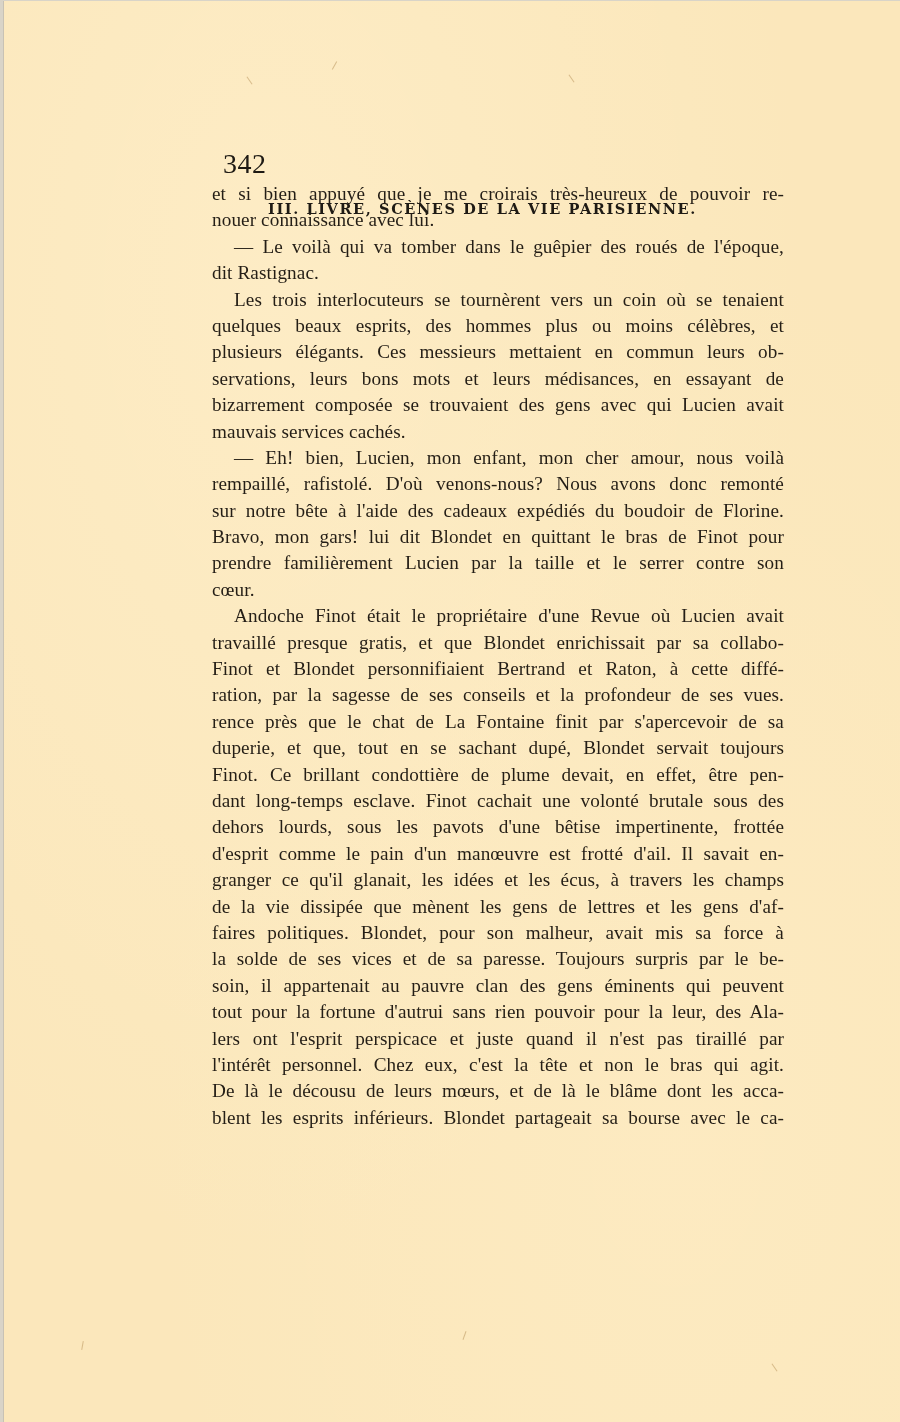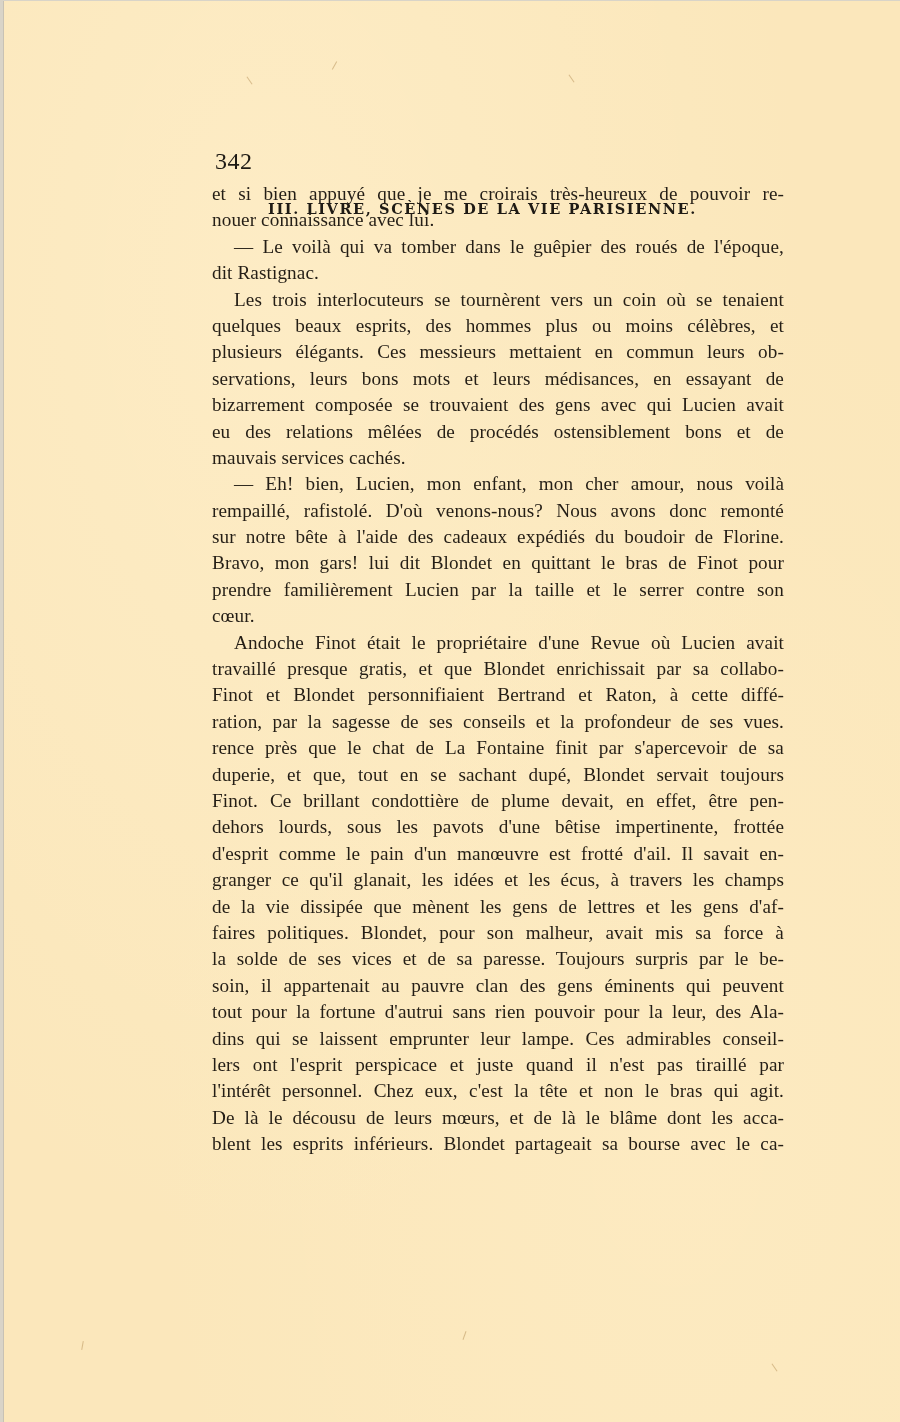--- a/index.html
+++ b/index.html
@@ -36,23 +36,23 @@
       position: absolute;
       left: 207px;
       top: 145px;
       width: 575px;
       height: 30px;
       font-family: "DejaVu Serif", "Liberation Serif", serif;
       color: #1e1a14;
     }
     .page-number {
       position: absolute;
-      left: 4px;
+      left: 12px;
       top: 2px;
-      font-size: 24px;
+      font-size: 28px;
       letter-spacing: 0.5px;
       font-family: "Liberation Serif", serif;
     }
     .head-title {
       position: absolute;
       left: 57px;
       top: 6px;
       font-size: 14.5px;
       font-weight: bold;
       letter-spacing: 1.6px;
@@ -109,47 +109,46 @@
       <div>
         <span class="line indent">— Le voilà qui va tomber dans le guêpier des roués de l'époque,</span>
         <span class="line last">dit Rastignac.</span>
       </div>
       <div>
         <span class="line indent">Les trois interlocuteurs se tournèrent vers un coin où se tenaient</span>
         <span class="line">quelques beaux esprits, des hommes plus ou moins célèbres, et</span>
         <span class="line">plusieurs élégants. Ces messieurs mettaient en commun leurs ob-</span>
         <span class="line">servations, leurs bons mots et leurs médisances, en essayant de</span>
         <span class="line">bizarrement composée se trouvaient des gens avec qui Lucien avait</span>
-        <span class="line">eu des relations mêlées de procédés ostensiblement bons et de</span>
         <span class="line last">mauvais services cachés.</span>
       </div>
       <div>
         <span class="line indent">— Eh! bien, Lucien, mon enfant, mon cher amour, nous voilà</span>
         <span class="line">rempaillé, rafistolé. D'où venons-nous? Nous avons donc remonté</span>
         <span class="line">sur notre bête à l'aide des cadeaux expédiés du boudoir de Florine.</span>
         <span class="line">Bravo, mon gars! lui dit Blondet en quittant le bras de Finot pour</span>
         <span class="line">prendre familièrement Lucien par la taille et le serrer contre son</span>
         <span class="line last">cœur.</span>
       </div>
       <div>
         <span class="line indent">Andoche Finot était le propriétaire d'une Revue où Lucien avait</span>
         <span class="line">travaillé presque gratis, et que Blondet enrichissait par sa collabo-</span>
         <span class="line">Finot et Blondet personnifiaient Bertrand et Raton, à cette diffé-</span>
         <span class="line">ration, par la sagesse de ses conseils et la profondeur de ses vues.</span>
         <span class="line">rence près que le chat de La Fontaine finit par s'apercevoir de sa</span>
         <span class="line">duperie, et que, tout en se sachant dupé, Blondet servait toujours</span>
         <span class="line">Finot. Ce brillant condottière de plume devait, en effet, être pen-</span>
+        <span class="line">dant long-temps esclave. Finot cachait une volonté brutale sous des</span>
         <span class="line">dehors lourds, sous les pavots d'une bêtise impertinente, frottée</span>
         <span class="line">d'esprit comme le pain d'un manœuvre est frotté d'ail. Il savait en-</span>
         <span class="line">granger ce qu'il glanait, les idées et les écus, à travers les champs</span>
         <span class="line">de la vie dissipée que mènent les gens de lettres et les gens d'af-</span>
         <span class="line">faires politiques. Blondet, pour son malheur, avait mis sa force à</span>
         <span class="line">la solde de ses vices et de sa paresse. Toujours surpris par le be-</span>
         <span class="line">soin, il appartenait au pauvre clan des gens éminents qui peuvent</span>
         <span class="line">tout pour la fortune d'autrui sans rien pouvoir pour la leur, des Ala-</span>
-        <span class="line">dins qui se laissent emprunter leur lampe. Ces admirables conseil-</span>
         <span class="line">lers ont l'esprit perspicace et juste quand il n'est pas tiraillé par</span>
         <span class="line">l'intérêt personnel. Chez eux, c'est la tête et non le bras qui agit.</span>
         <span class="line">De là le décousu de leurs mœurs, et de là le blâme dont les acca-</span>
         <span class="line">blent les esprits inférieurs. Blondet partageait sa bourse avec le ca-</span>
       </div>
     </div>
 </div>
 
 </body></html>

